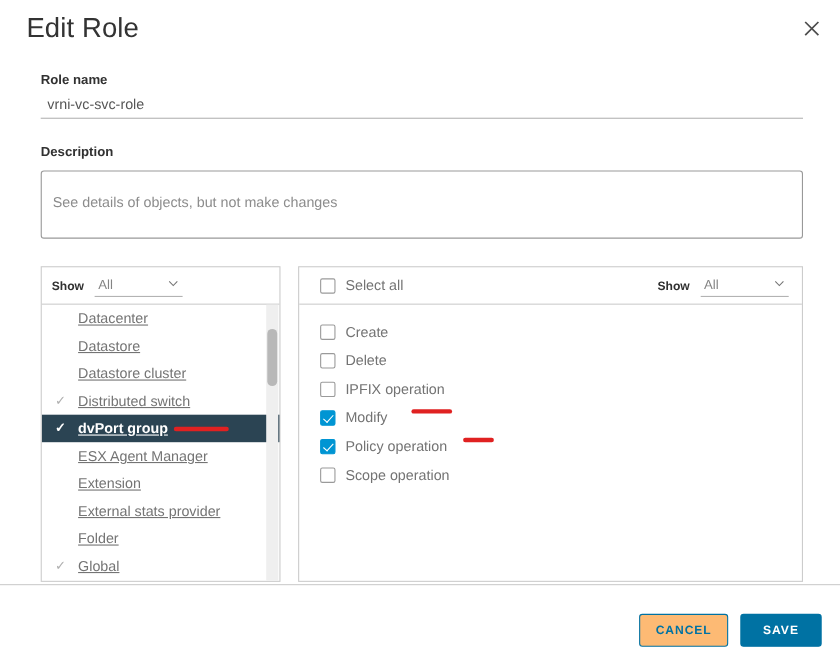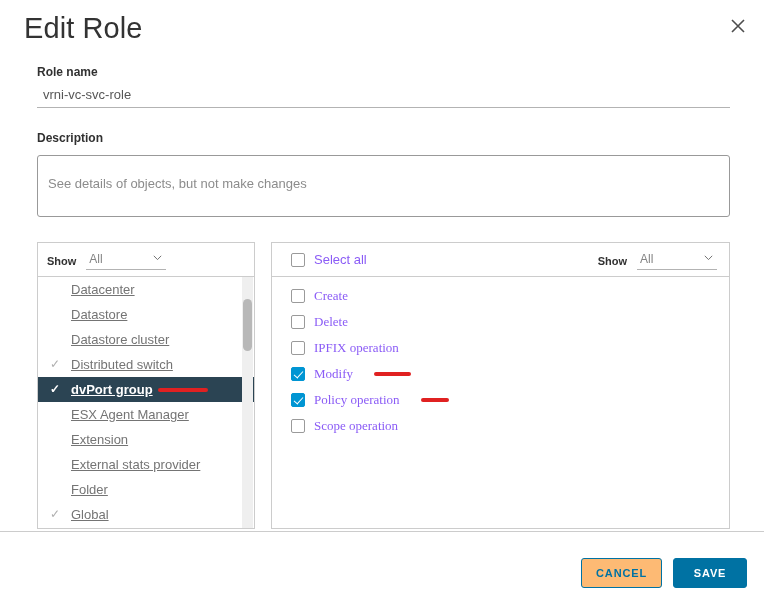--- a/index.html
+++ b/index.html
@@ -28,21 +28,21 @@
     position: absolute;
     left: 0;
     top: 0;
     width: 764px;
     height: 52px;
   }
   .dlg-title {
     position: absolute;
     left: 24px;
     top: 12px;
-    font-size: 29px;
+    font-size: 25px;
     font-weight: 300;
     color: #333333;
     letter-spacing: 0.1px;
     white-space: nowrap;
   }
   .close-btn {
     position: absolute;
     right: 12px;
     top: 12px;
     width: 28px;
@@ -261,29 +261,28 @@
     width: 457px;
     height: 251px;
     overflow: hidden;
     padding-top: 6px;
     box-sizing: border-box;
   }
   .priv-row {
     position: relative;
     height: 26px;
     display: flex;
-    align-items: center;
+    align-items: flex-end;
     padding-left: 19px;
     gap: 9px;
     cursor: pointer;
-    font-family: Liberation Serif, serif;
   }
   .priv-label {
     font-size: 13px;
-    color: #8b5cf6;
+    color: #737373;
   }
 
   
   .cbx {
     width: 14px;
     height: 14px;
     box-sizing: border-box;
     border: 1px solid #9a9a9a;
     border-radius: 2px;
     background: #ffffff;

